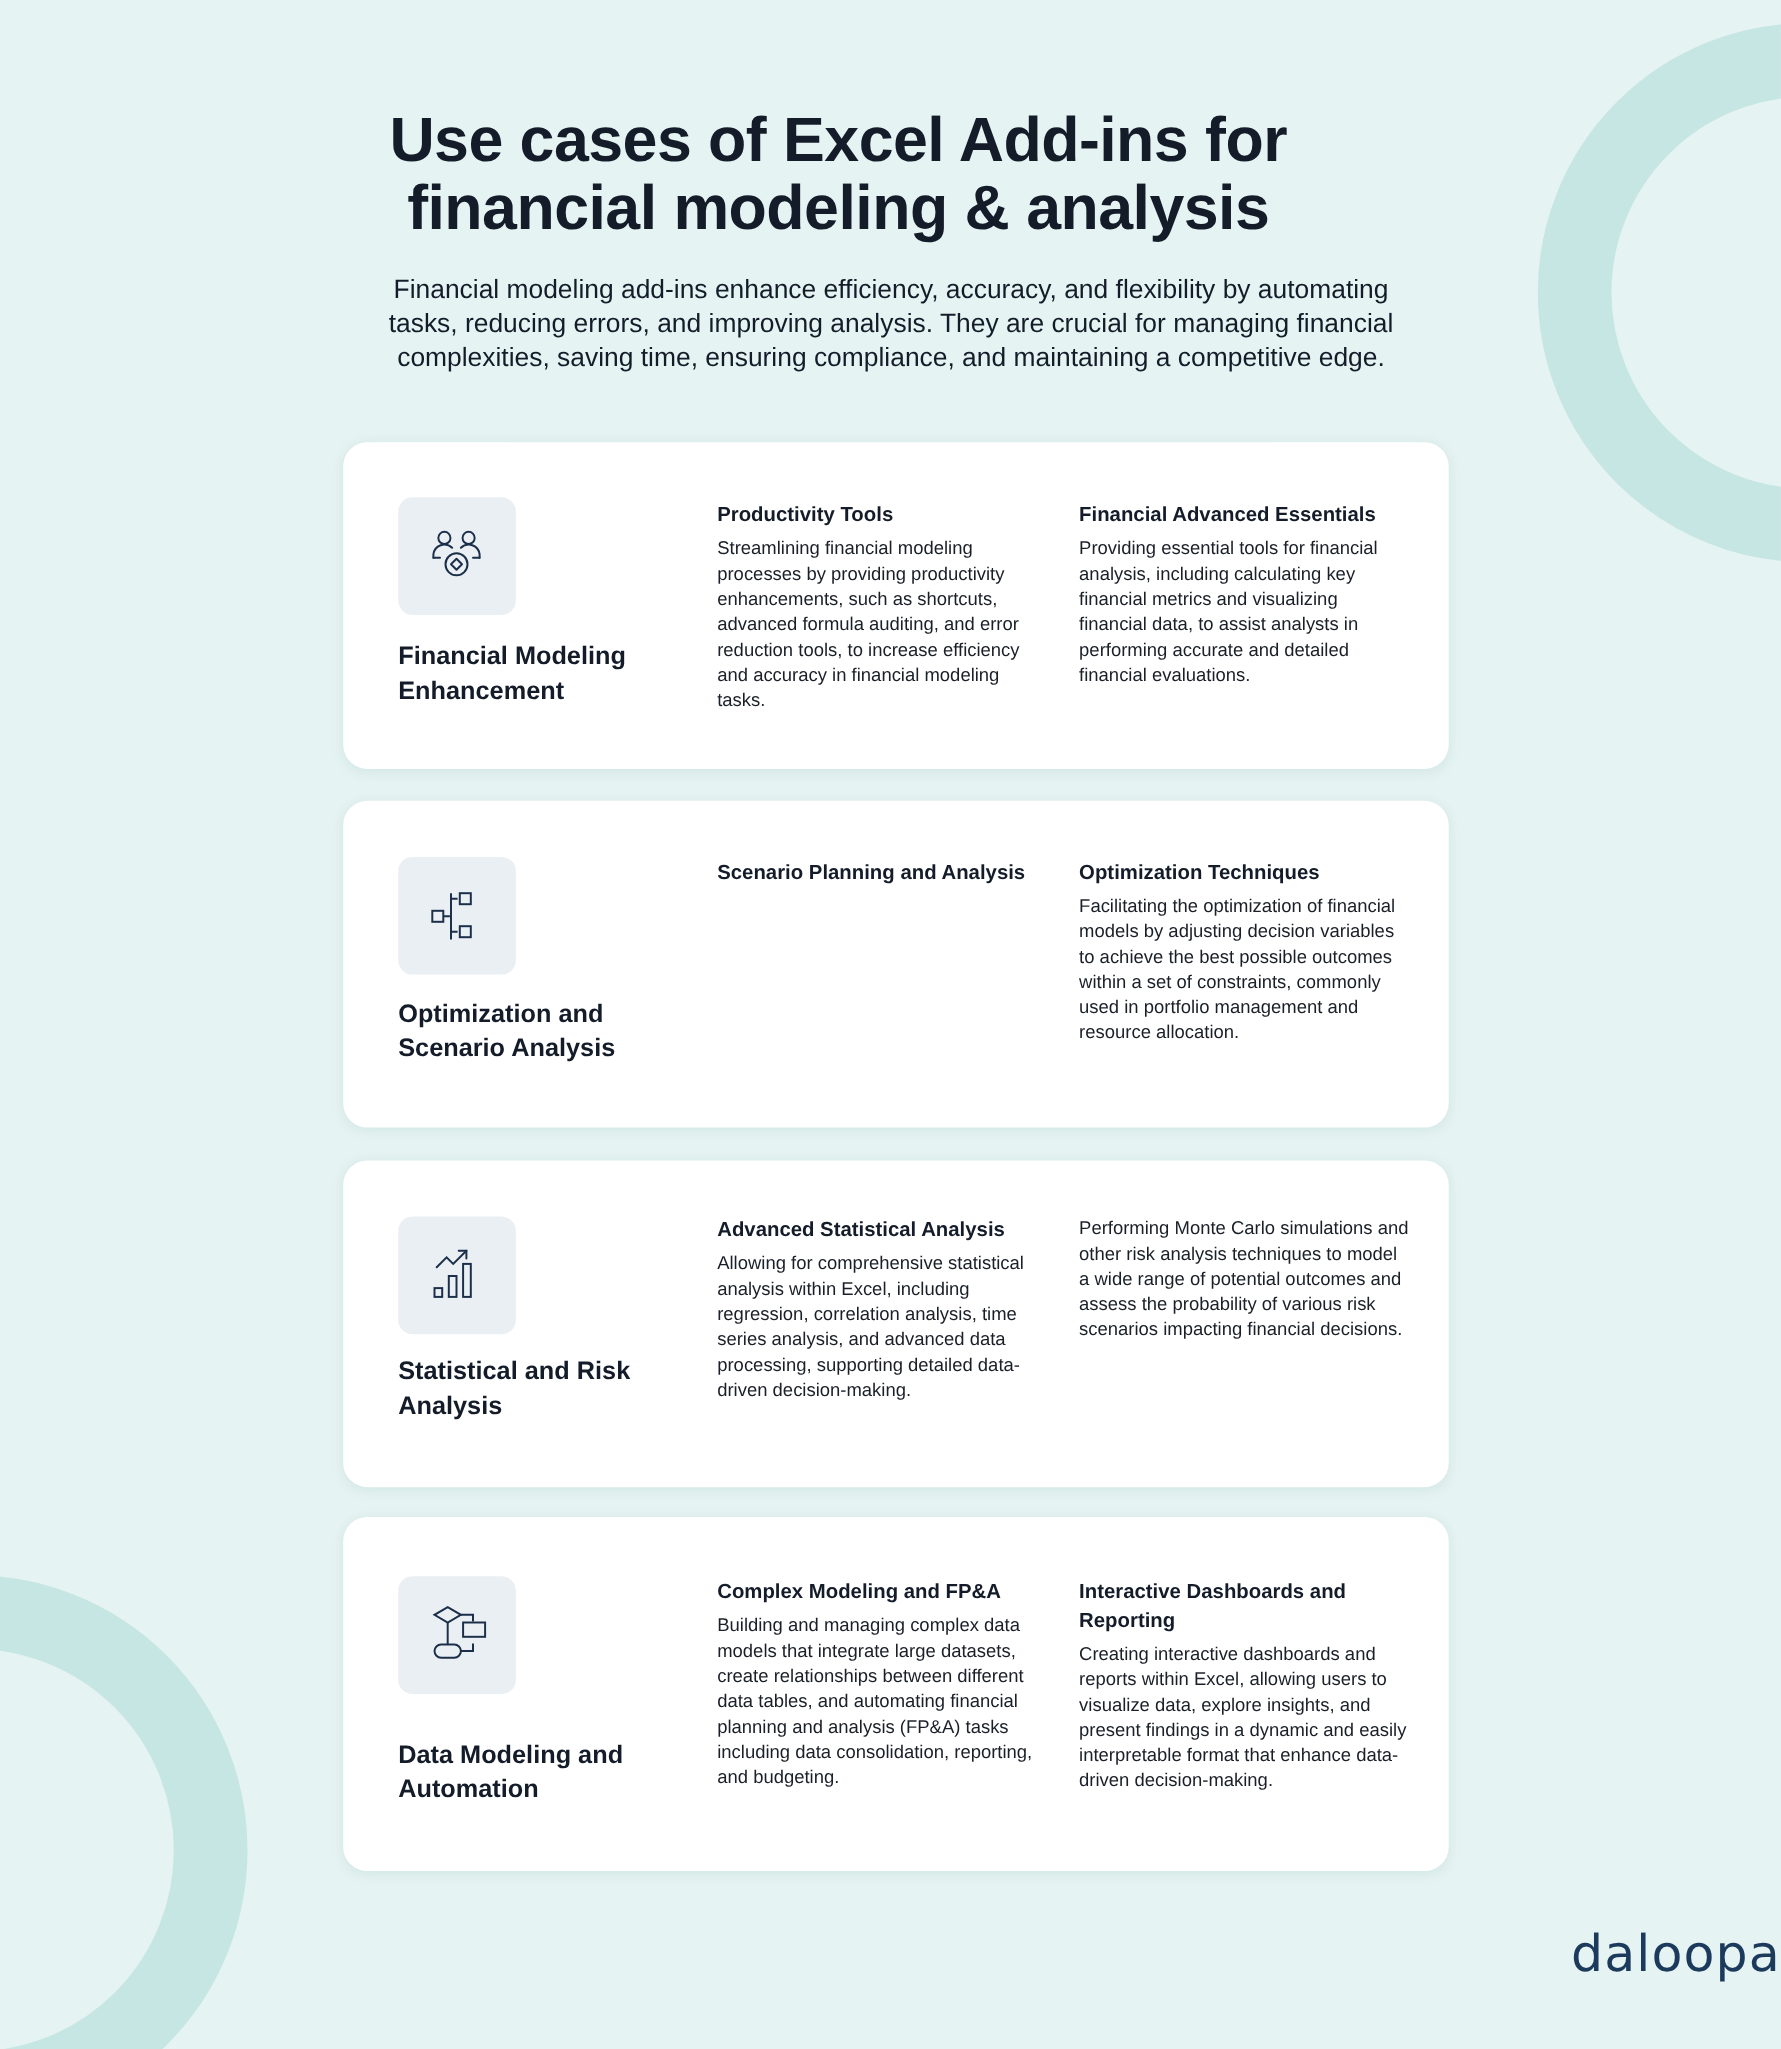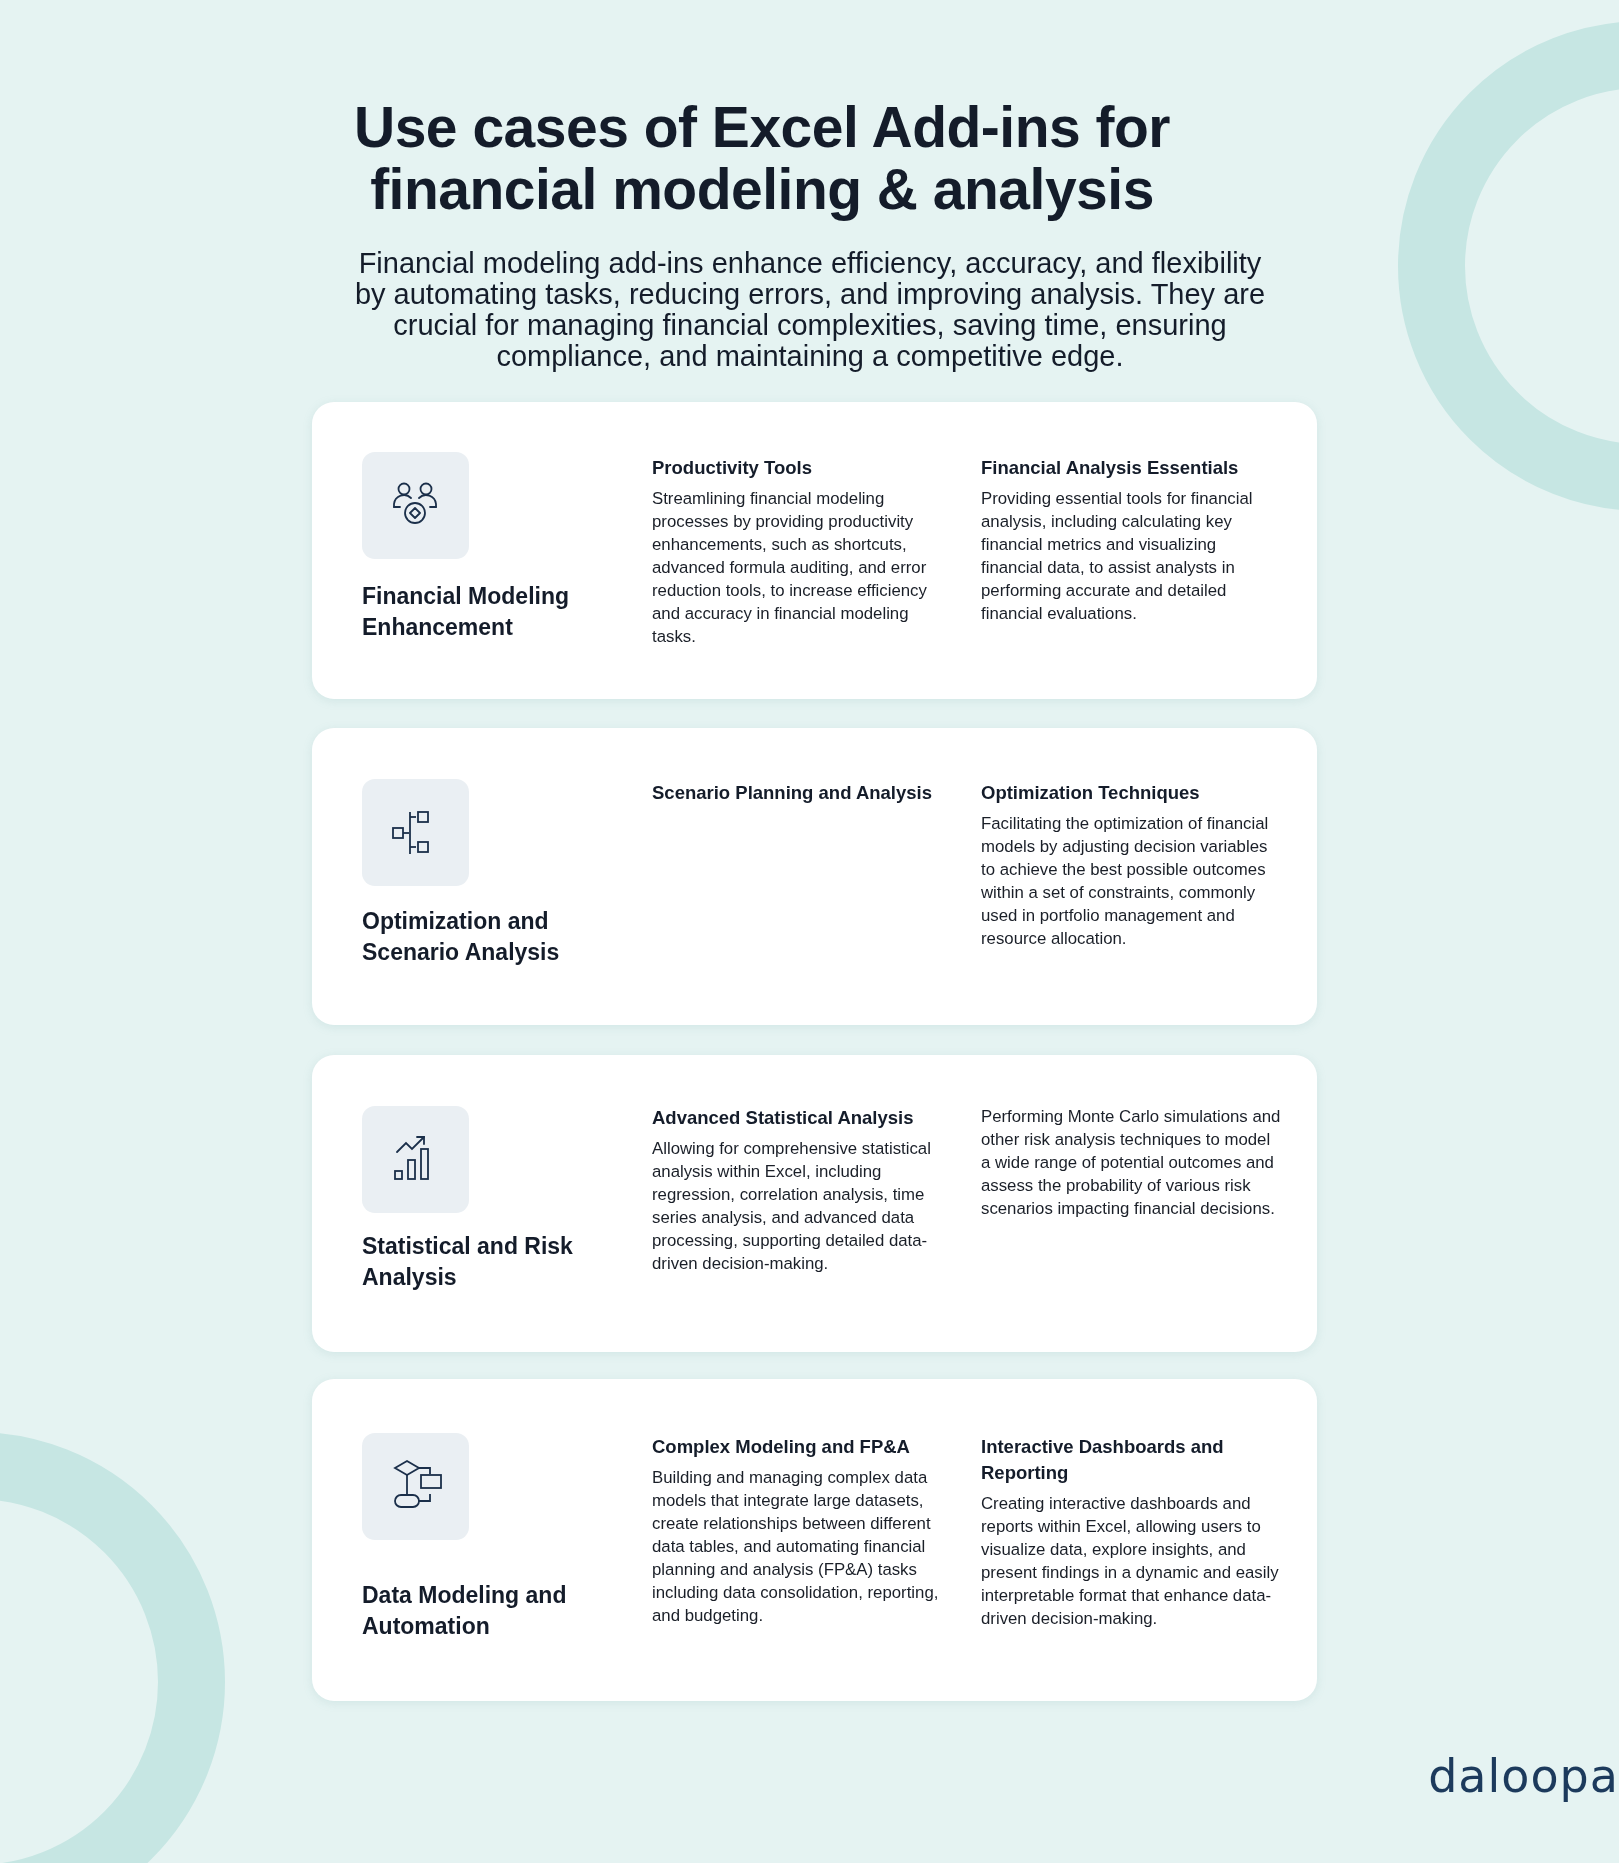--- a/index.html
+++ b/index.html
@@ -13,21 +13,21 @@
   .ring-tr { width: 490px; height: 490px; left: 1398px; top: 21px; }
   .ring-bl { width: 500px; height: 500px; left: -275px; top: 1432px; }
 
   .title {
     position: absolute; left: 0; width: 1524px; top: 96px; margin: 0;
     text-align: center; font-size: 57px; line-height: 62px; font-weight: 700;
     letter-spacing: -0.5px; color: #141c2a;
   }
   .subtitle {
     position: absolute; left: 340px; width: 940px; top: 248px; margin: 0;
-    text-align: center; font-size: 29px; line-height: 31px; color: #141c2a;
+    text-align: center; font-size: 24px; line-height: 31px; color: #141c2a;
   }
   .card {
     position: absolute; left: 312px; width: 1005px;
     background: #ffffff; border-radius: 22px;
     box-shadow: 0 2px 10px rgba(120,170,170,0.18);
   }
   .icon-box {
     position: absolute; left: 50px; width: 107px; height: 107px;
     background: #eaeff3; border-radius: 13px;
     display: flex; align-items: center; justify-content: center;
@@ -78,21 +78,21 @@
       <circle cx="34" cy="42" r="10"></circle>
       <path d="M34 37 l5 5 l-5 5 l-5 -5 z"></path>
     </svg>
   </div>
   <h2 class="card-title" style="top:179px;">Financial Modeling Enhancement</h2>
   <div class="col col-1" style="top:53px;">
     <h3>Productivity Tools</h3>
     <p>Streamlining financial modeling processes by providing productivity enhancements, such as shortcuts, advanced formula auditing, and error reduction tools, to increase efficiency and accuracy in financial modeling tasks.</p>
   </div>
   <div class="col col-2" style="top:53px;">
-    <h3>Financial Analysis Essentials</h3>
+    <h3>Financial Advanced Essentials</h3>
     <p>Providing essential tools for financial analysis, including calculating key financial metrics and visualizing financial data, to assist analysts in performing accurate and detailed financial evaluations.</p>
   </div>
 </div>
 
 <div class="card" style="top:728px;height:297px;">
   <div class="icon-box" style="top:51px;">
     <svg viewBox="0 0 70 70" fill="none" stroke="#1b2f4a" stroke-width="1.8" stroke-linejoin="miter">
       <rect x="12" y="30" width="10" height="10"></rect>
       <path d="M22 35 h6"></path>
       <path d="M29 14 v42"></path>

